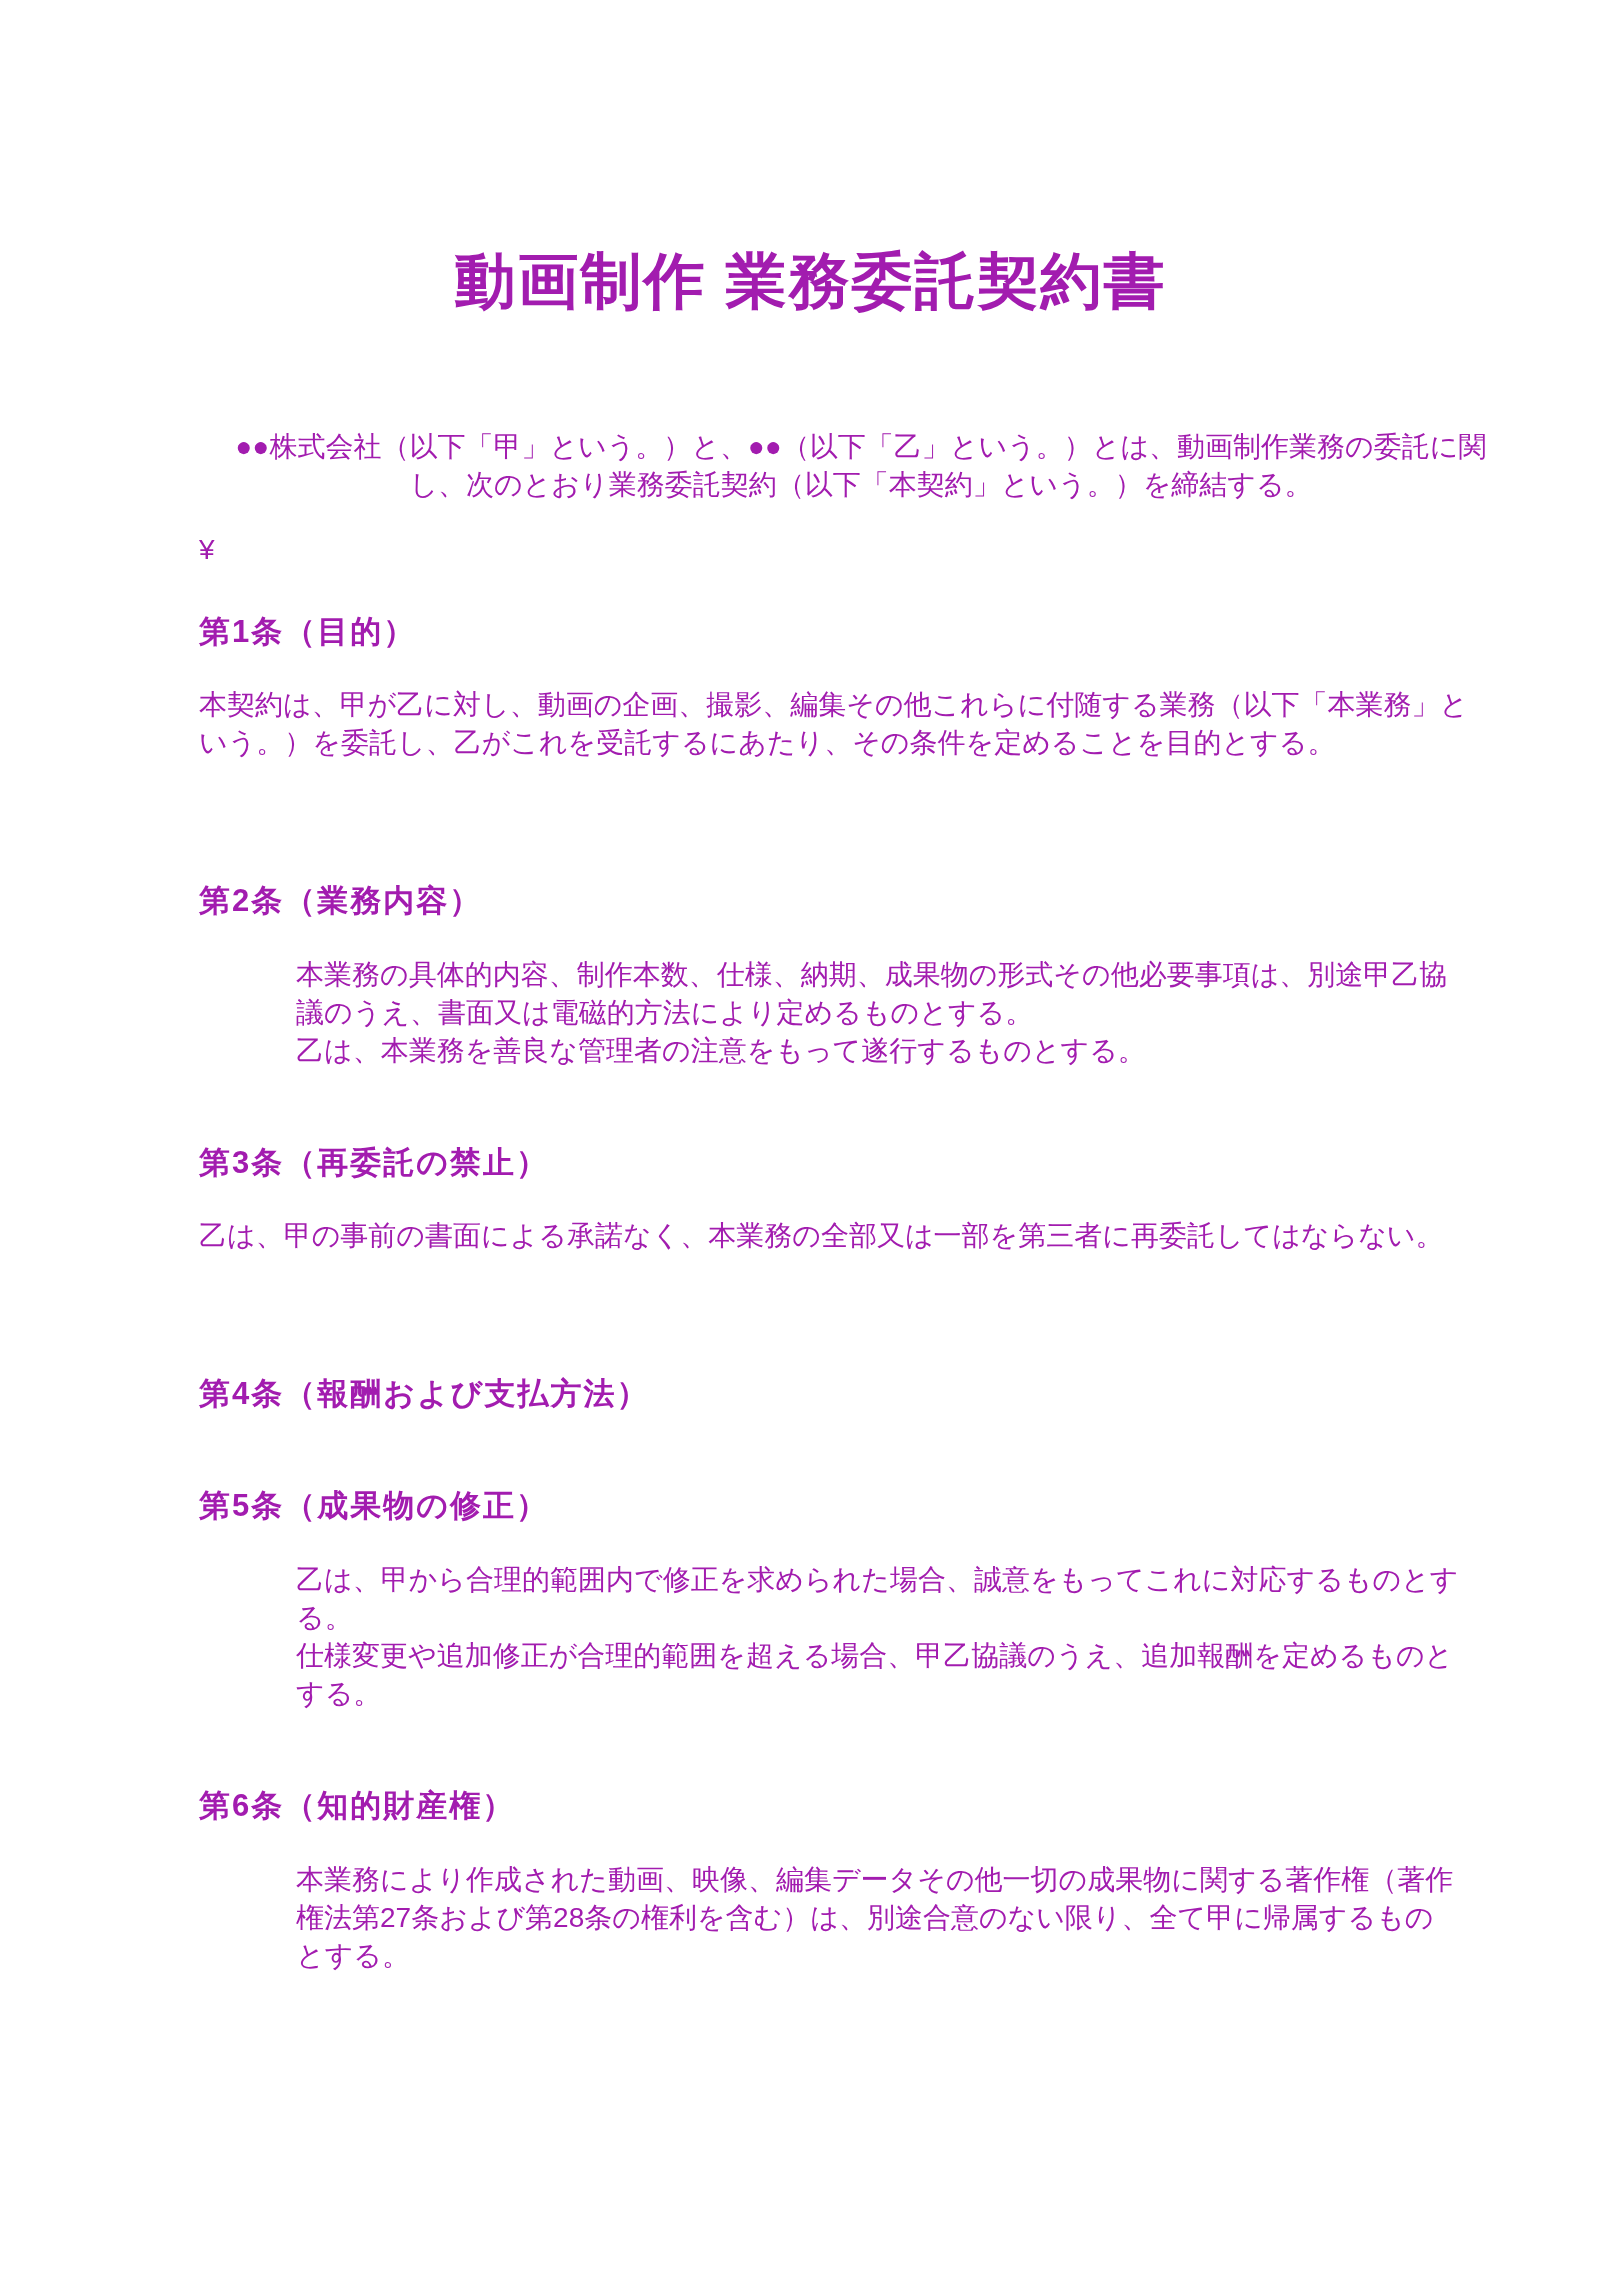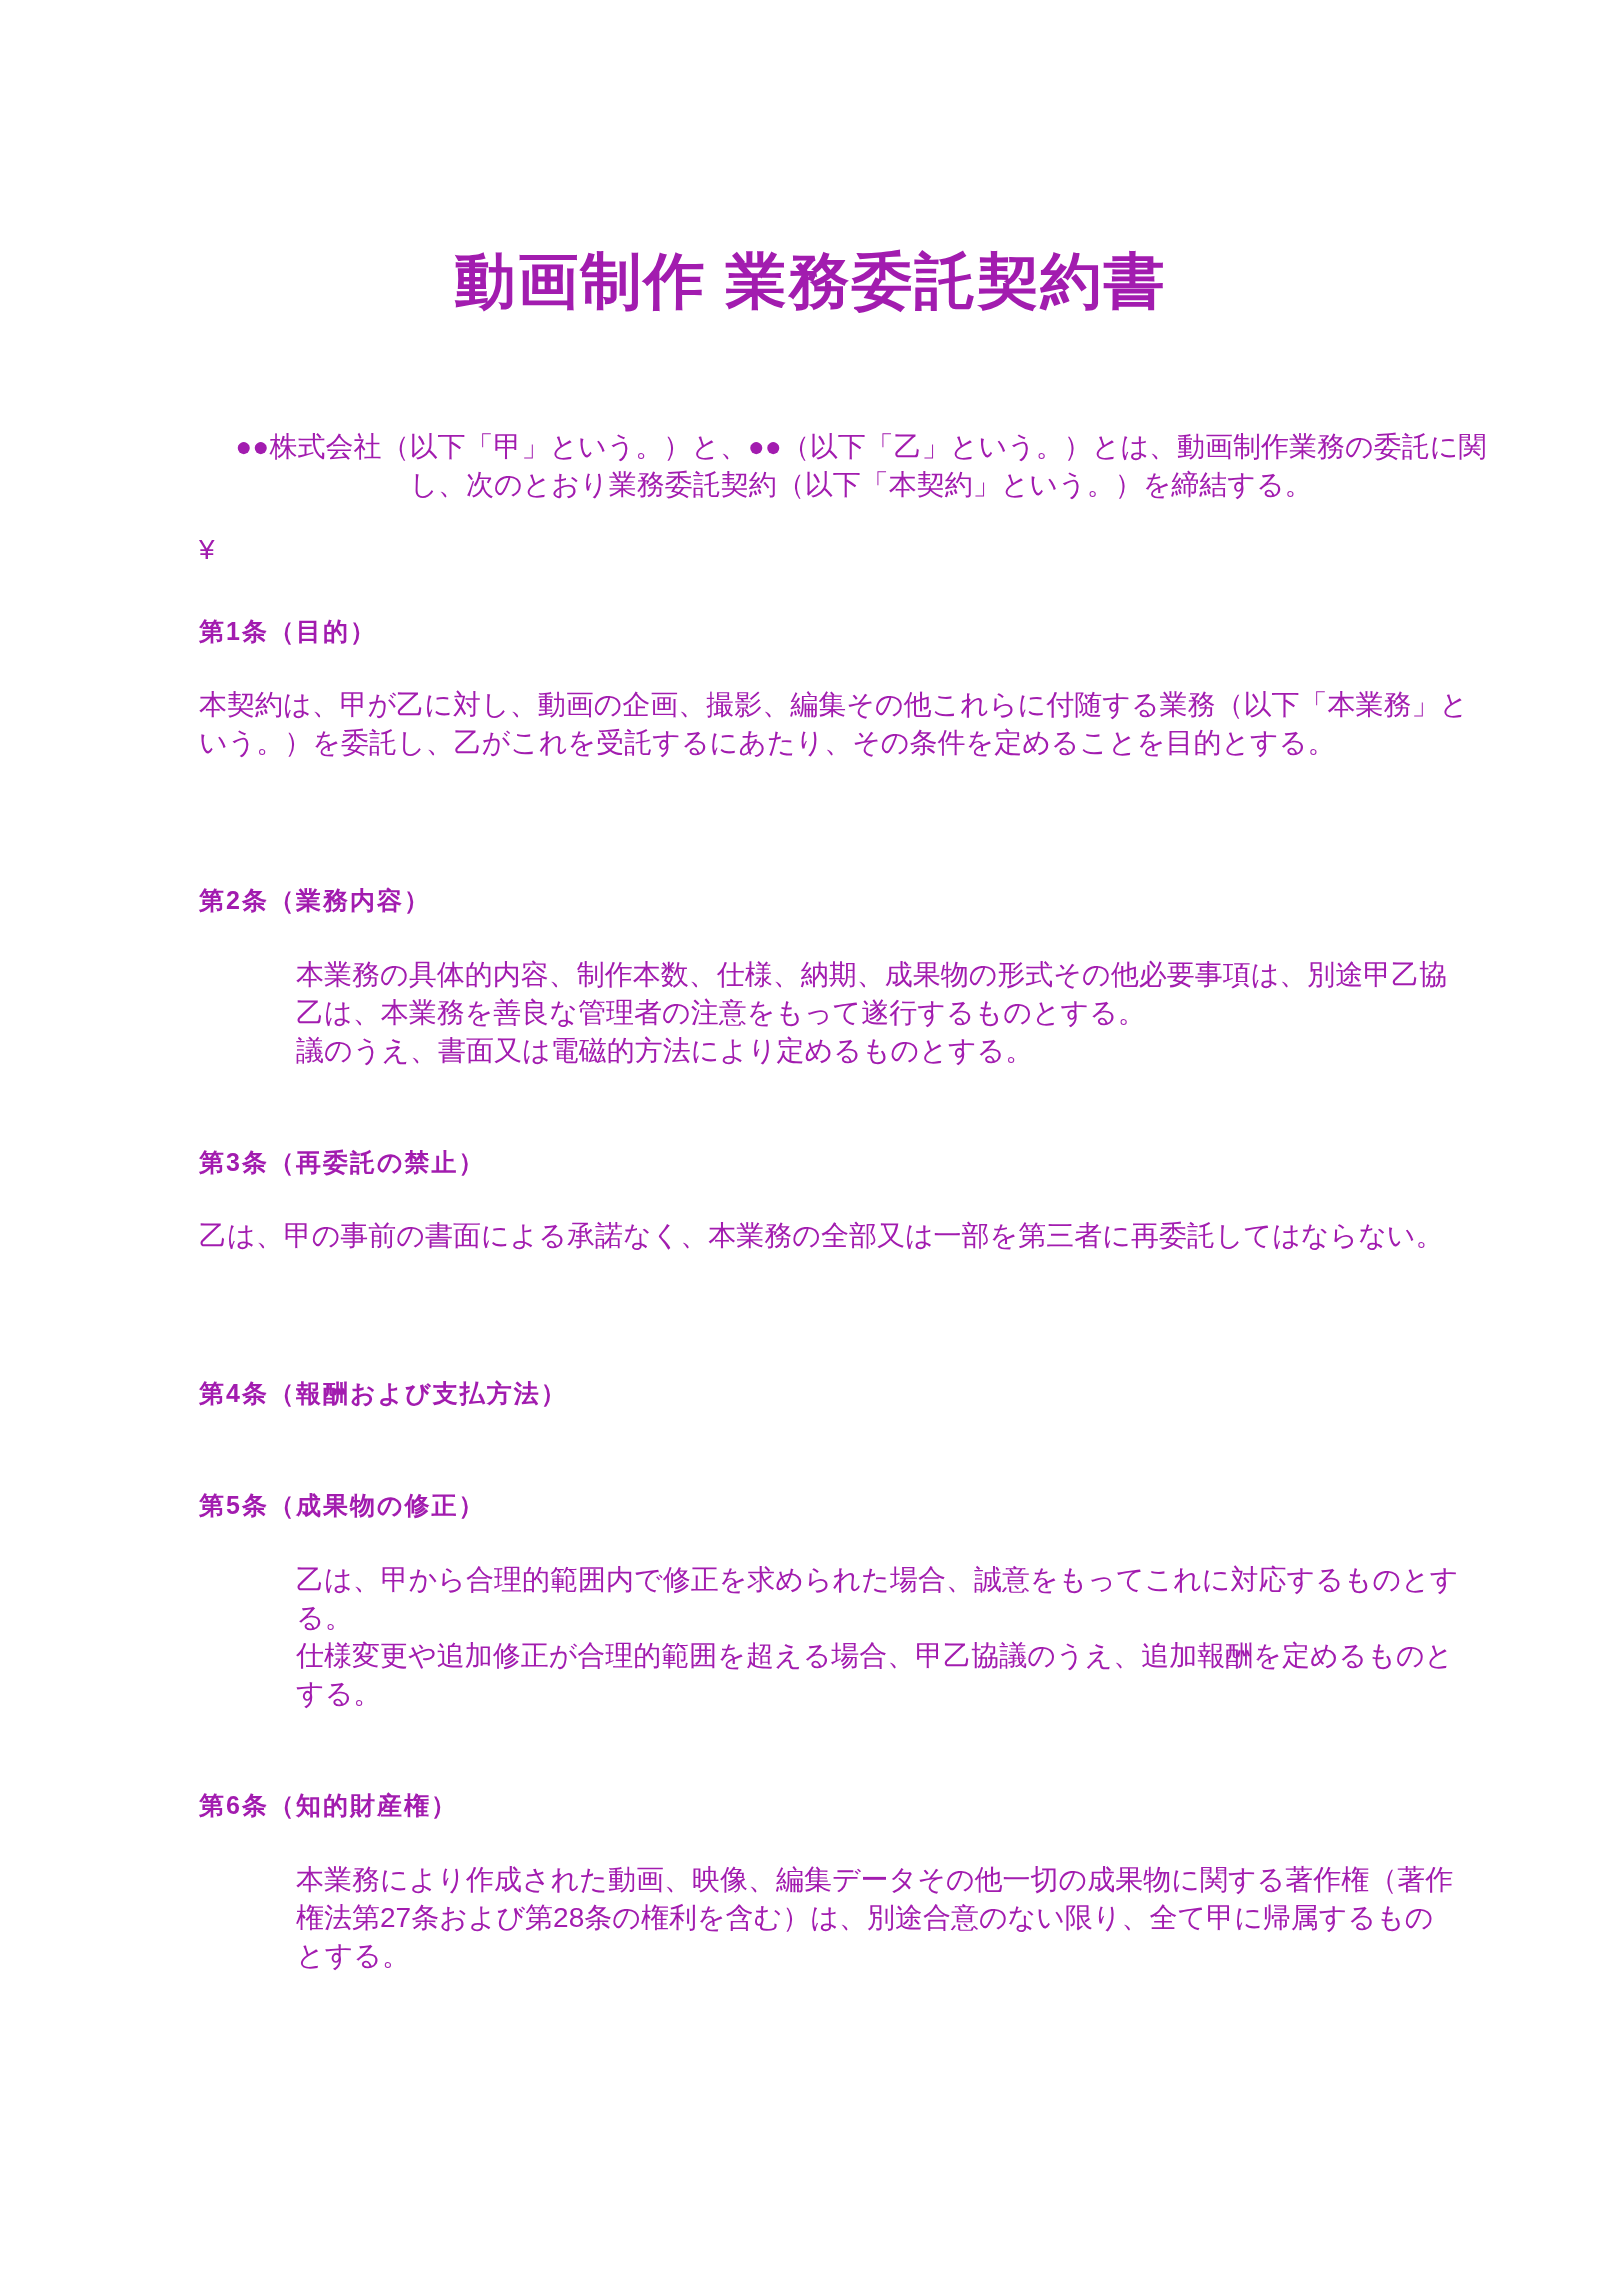--- a/index.html
+++ b/index.html
@@ -30,21 +30,21 @@
     line-height: 38px;
     text-align: center;
   }
   .yen-line {
     margin: 27.4px 0 0 0;
     font-size: 28px;
     line-height: 38px;
   }
   .article h2 {
     margin: 73px 0 0 0;
-    font-size: 25px;
+    font-size: 31px;
     line-height: 39px;
     font-weight: 700;
     letter-spacing: 2px;
     white-space: nowrap;
   }
   .article.sp-first h2 { margin-top: 43px; }
   .article.sp-lg h2    { margin-top: 119px; }
   .article .body {
     margin-top: 35px;
     font-size: 28px;
@@ -78,22 +78,22 @@
     <div class="body">
       <span class="doc-line">本契約は、甲が乙に対し、動画の企画、撮影、編集その他これらに付随する業務（以下「本業務」と</span>
       <span class="doc-line">いう。）を委託し、乙がこれを受託するにあたり、その条件を定めることを目的とする。</span>
     </div>
   </section>
 
   <section class="article sp-lg">
     <h2>第2条（業務内容）</h2>
     <div class="body indented">
       <span class="doc-line">本業務の具体的内容、制作本数、仕様、納期、成果物の形式その他必要事項は、別途甲乙協</span>
+      <span class="doc-line">議のうえ、書面又は電磁的方法により定めるものとする。</span>
       <span class="doc-line">乙は、本業務を善良な管理者の注意をもって遂行するものとする。</span>
-      <span class="doc-line">議のうえ、書面又は電磁的方法により定めるものとする。</span>
     </div>
   </section>
 
   <section class="article">
     <h2>第3条（再委託の禁止）</h2>
     <div class="body">
       <span class="doc-line">乙は、甲の事前の書面による承諾なく、本業務の全部又は一部を第三者に再委託してはならない。</span>
     </div>
   </section>
 

